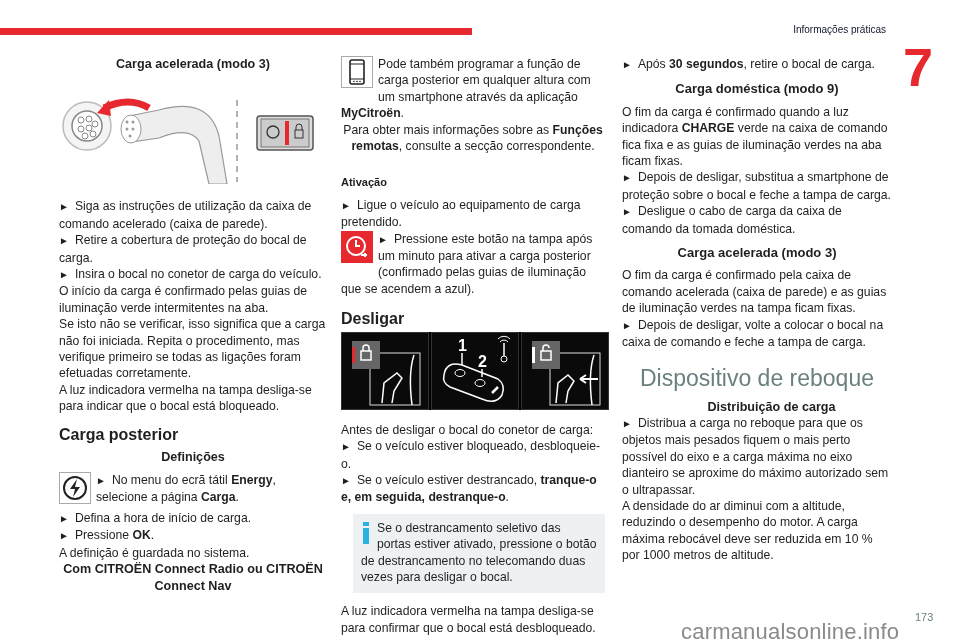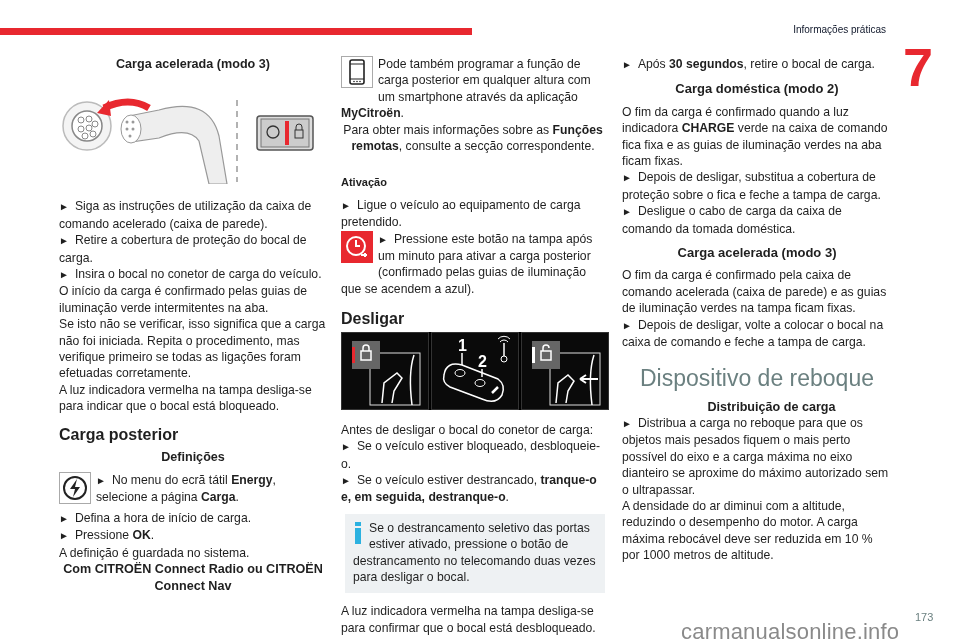--- a/index.html
+++ b/index.html
@@ -19,21 +19,21 @@
   .h-sec { font-weight:bold; font-size:16px; margin:10px 0 4px 0; }
   .p { margin:0; }
   .b { font-weight:bold; }
   .arrow { display:inline-block; margin-right:6px; font-size:10px; }
 
   .figure1 { position:relative; width:262px; height:98px; margin:14px 0 14px 0; }
   .figure2 { width:264px; height:78px; margin:4px 0 12px 0; display:flex; background:#000; gap:2px; padding:0; }
   .panel { flex:1; background:#0a0a0a; position:relative; border:1px solid #333; }
 
   .inline-icon { float:left; margin:0 5px 2px 0; }
-  .info-box { background:#eef1f3; padding:6px 8px 8px 8px; margin:8px 0 10px 4px; }
+  .info-box { background:#eef1f3; padding:6px 8px 8px 8px; margin:8px 0 10px 12px; }
   .info-i { float:left; width:6px; height:22px; margin:2px 8px 0 2px; position:relative; }
   .info-i .dot { position:absolute; left:0; top:0; width:6px; height:4px; background:#2bb1e0; }
   .info-i .bar { position:absolute; left:0; top:6px; width:6px; height:16px; background:#2bb1e0; }
 
   .big-title { font-size:23px; color:#6b8080; margin:14px 0 8px 0; line-height:26px;text-align:center; }
   .watermark { position:absolute; left:681px; top:619px; font-size:22px; color:#8a8a8a; letter-spacing:0.2px; }
   .page-num { position:absolute; left:915px; top:611px; font-size:11px; color:#6b8080; }
 </style>
 </head>
 <body>
@@ -189,23 +189,23 @@
       </span>
     <span>Se o destrancamento seletivo das portas estiver ativado, pressione o botão de destrancamento no telecomando duas vezes para desligar o bocal.</span>
   </div>
 
   <p class="p">A luz indicadora vermelha na tampa desliga-se para confirmar que o bocal está desbloqueado.</p>
 </div>
 
 <div class="col col3">
   <p class="p" style=""><span class="arrow">►</span><span>Após </span><span class="b">30 segundos</span><span>, retire o bocal de carga.</span></p>
 
-  <div class="h-sub" style="font-size:13px;margin:8px 0 6px 0;">Carga doméstica (modo 2)</div>
+  <div class="h-sub" style="font-size:13px;margin:8px 0 6px 0;">Carga doméstica (modo 9)</div>
   <p class="p"><span>O fim da carga é confirmado quando a luz indicadora </span><span class="b">CHARGE</span><span> verde na caixa de comando fica fixa e as guias de iluminação verdes na aba ficam fixas.</span></p>
-  <p class="p"><span class="arrow">►</span><span>Depois de desligar, substitua a cobertura de proteção sobre o fica e feche a tampa de carga.</span></p>
+  <p class="p"><span class="arrow">►</span><span>Depois de desligar, substitua a smartphone de proteção sobre o bocal e feche a tampa de carga.</span></p>
   <p class="p"><span class="arrow">►</span><span>Desligue o cabo de carga da caixa de comando da tomada doméstica.</span></p>
 
   <div class="h-sub" style="font-size:13px;margin:8px 0 6px 0;">Carga acelerada (modo 3)</div>
   <p class="p">O fim da carga é confirmado pela caixa de comando acelerada (caixa de parede) e as guias de iluminação verdes na tampa ficam fixas.</p>
   <p class="p"><span class="arrow">►</span><span>Depois de desligar, volte a colocar o bocal na caixa de comando e feche a tampa de carga.</span></p>
 
   <div class="big-title">Dispositivo de reboque</div>
   <div class="h-sub" style="margin:0;padding-left:29px;">Distribuição de carga</div>
   <p class="p"><span class="arrow">►</span><span>Distribua a carga no reboque para que os objetos mais pesados fiquem o mais perto possível do eixo e a carga máxima no eixo dianteiro se aproxime do máximo autorizado sem o ultrapassar.</span></p>
   <p class="p">A densidade do ar diminui com a altitude, reduzindo o desempenho do motor. A carga máxima rebocável deve ser reduzida em 10 % por 1000 metros de altitude.</p>

